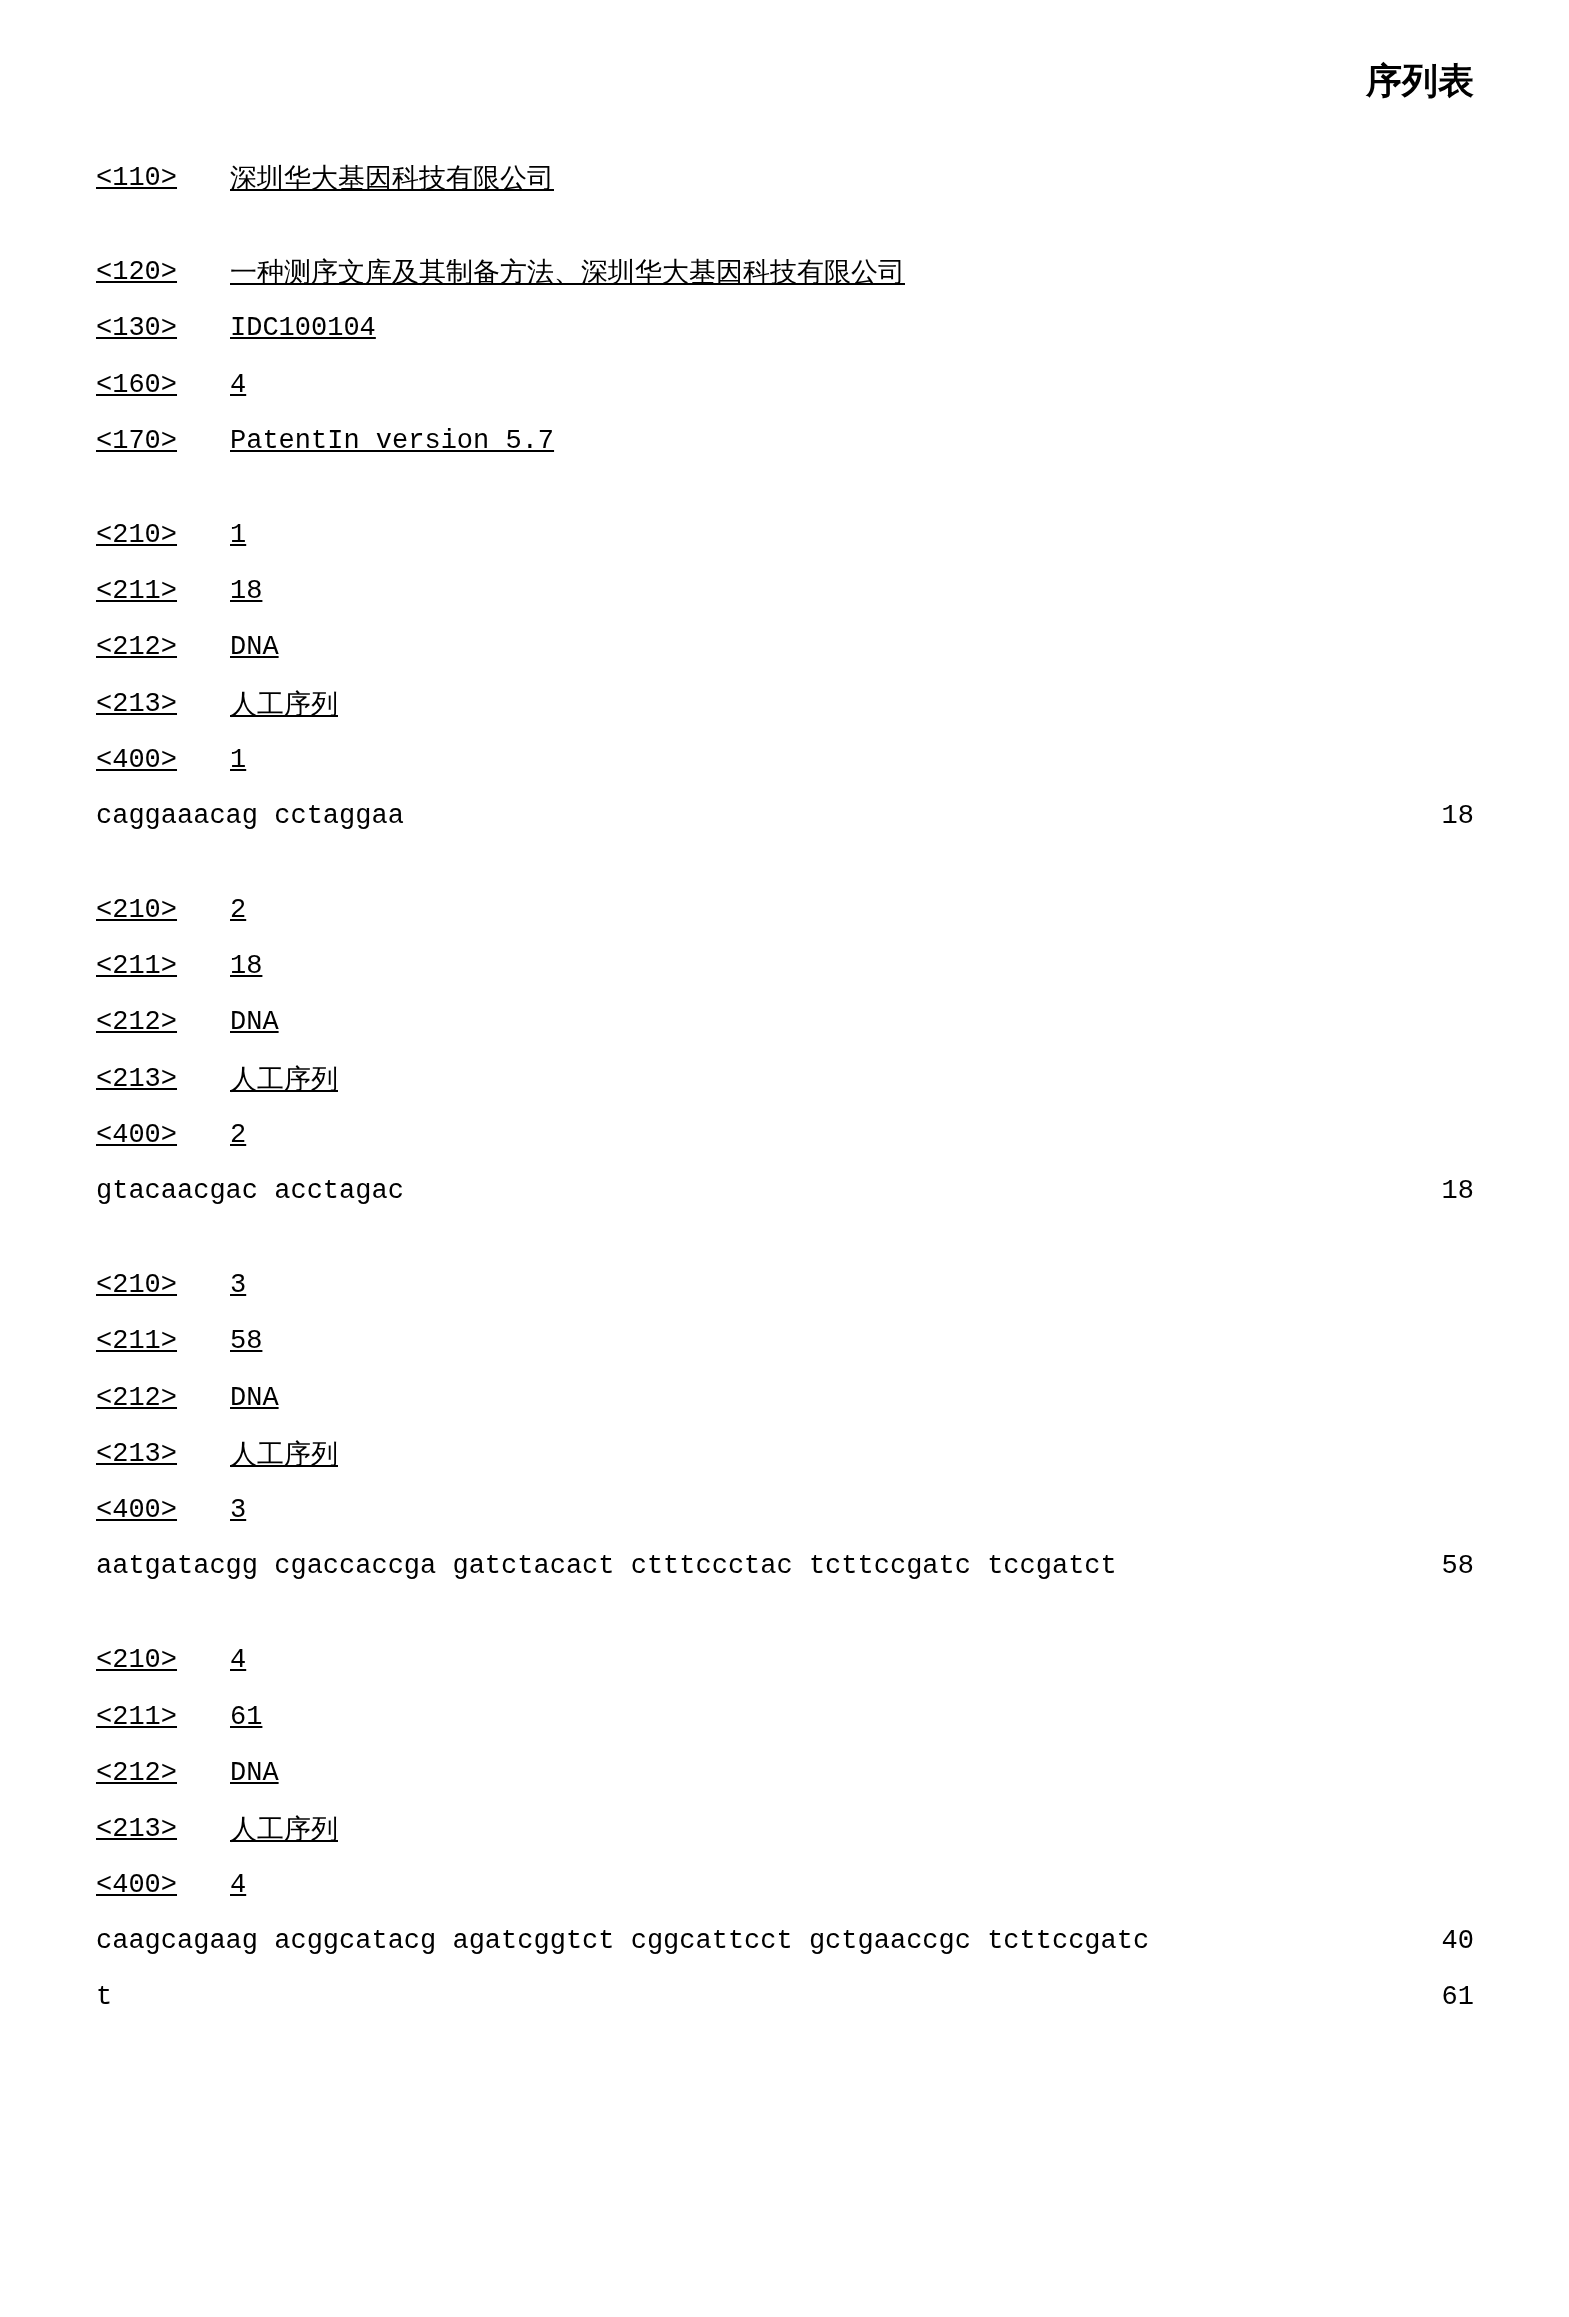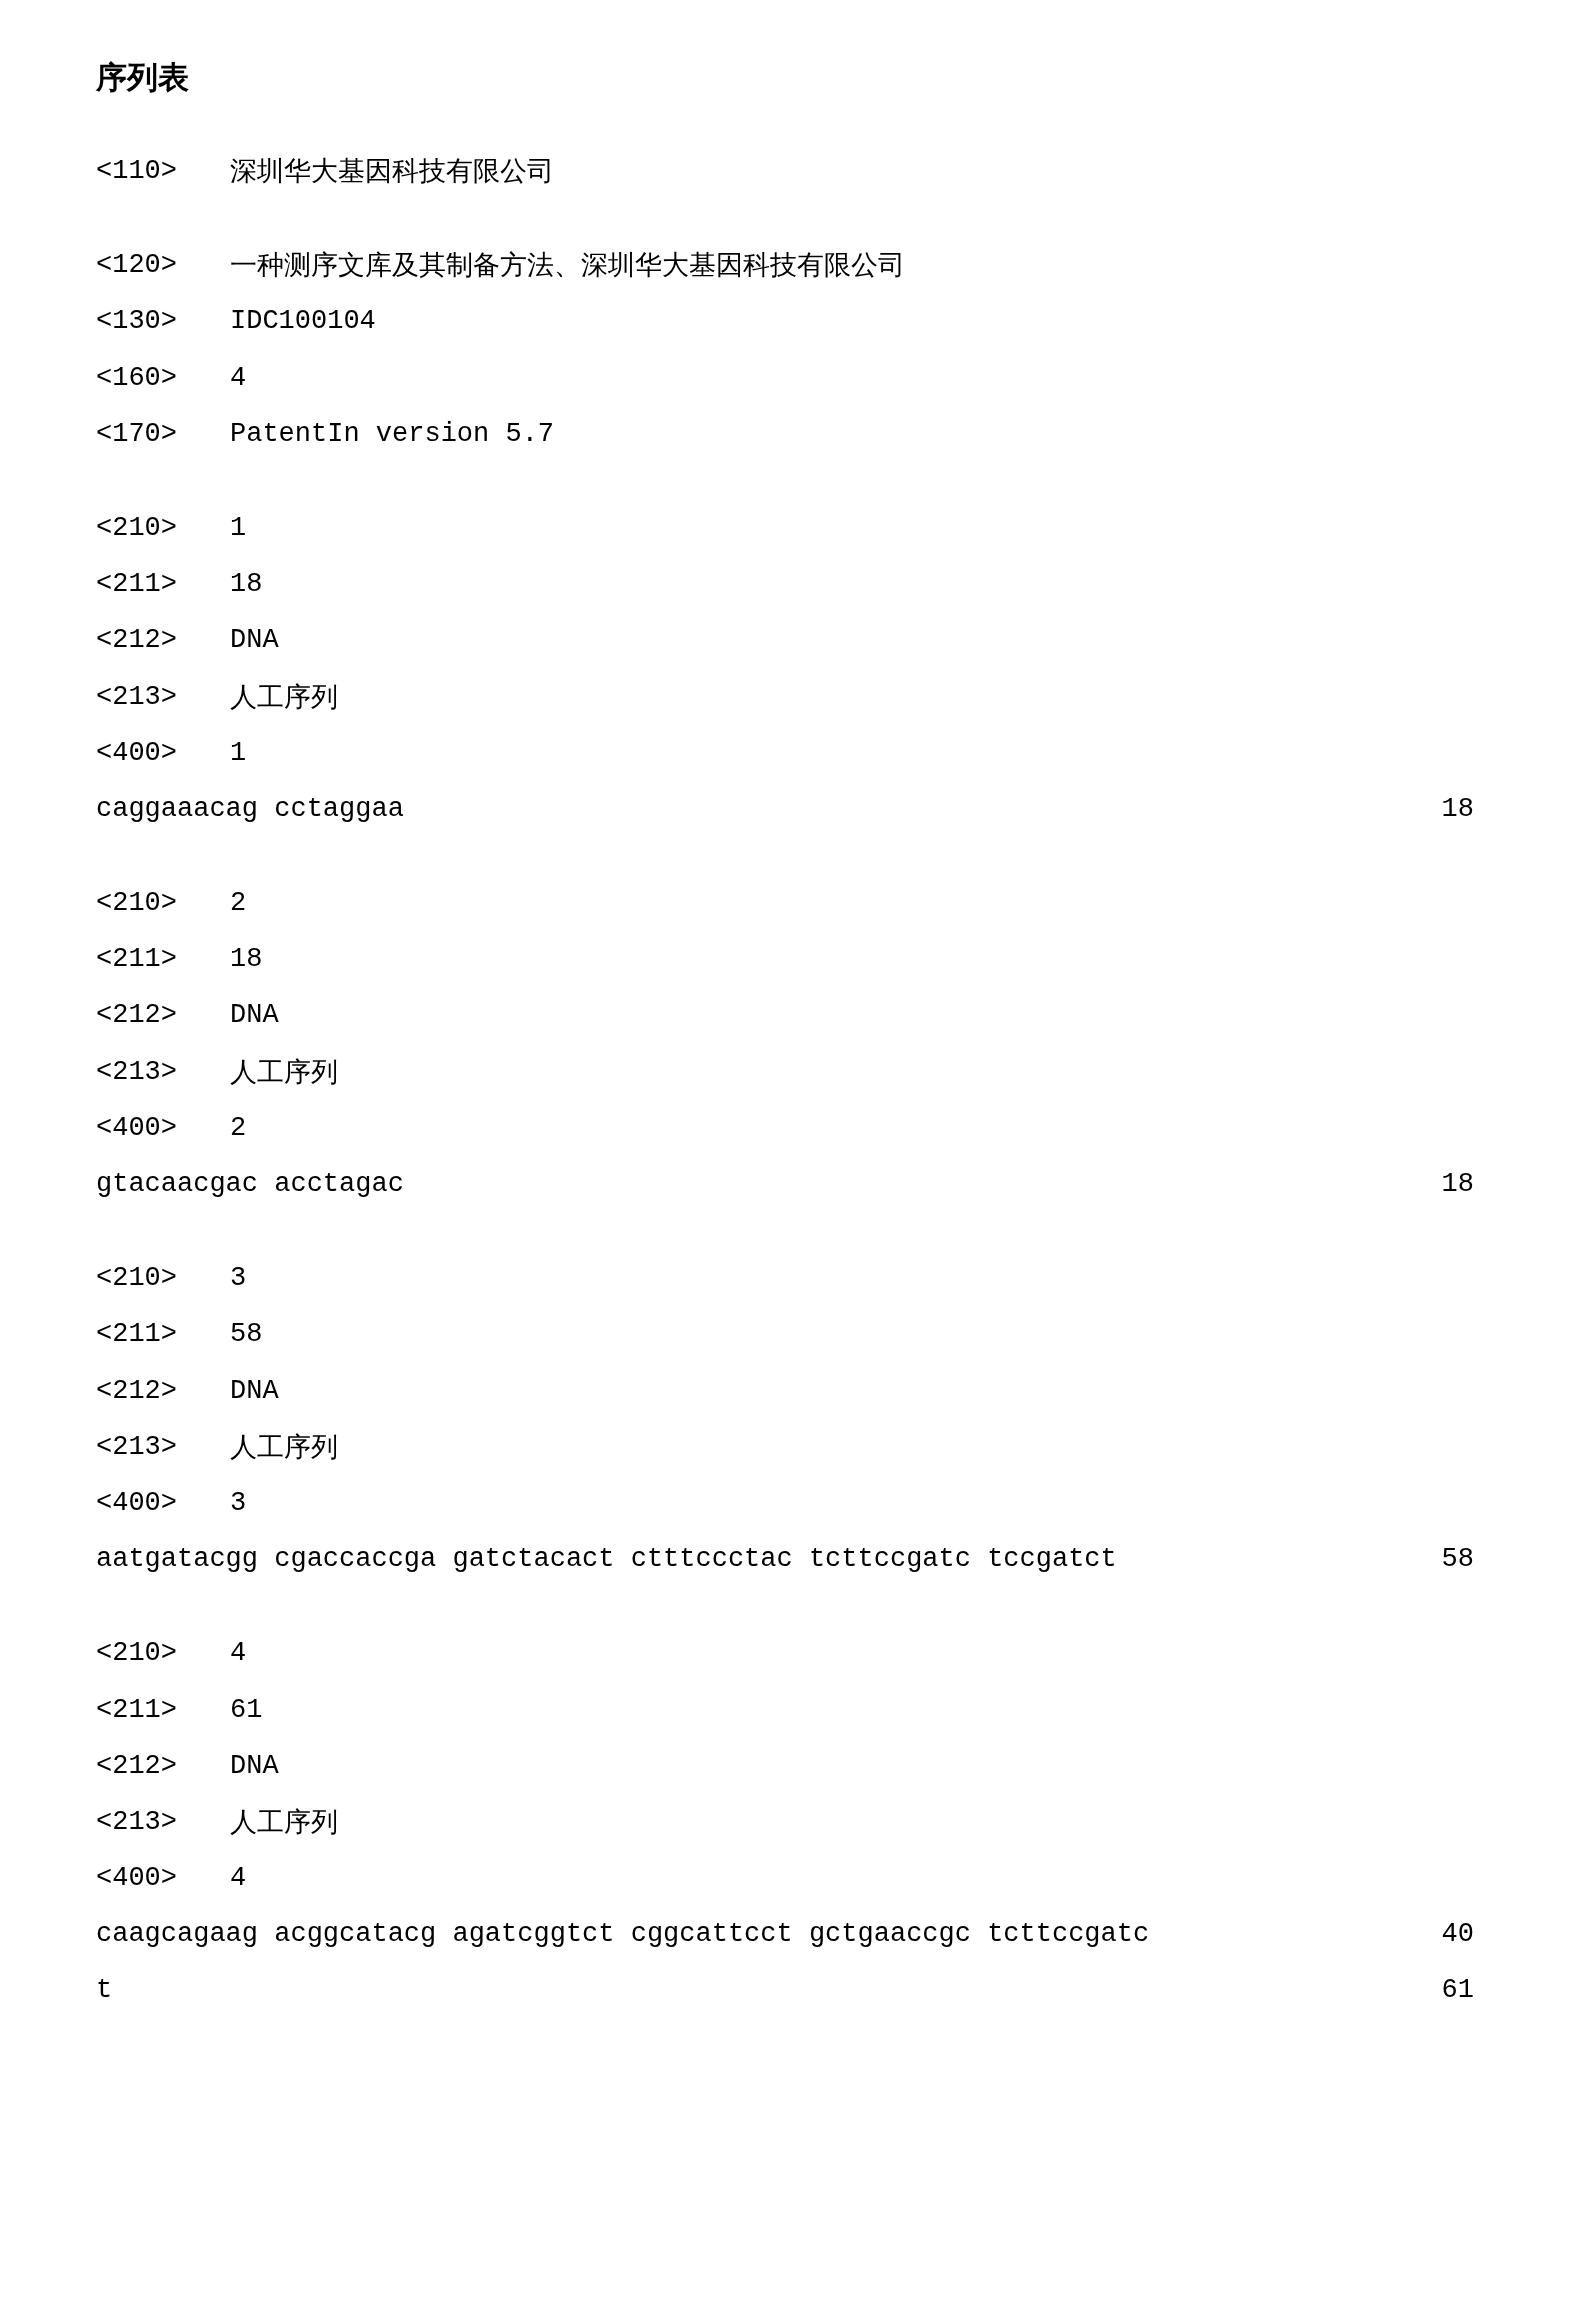--- a/index.html
+++ b/index.html
@@ -6,30 +6,31 @@
       background: #fff;
       font-family: "Courier New", monospace;
       font-size: 27px;
       color: #000;
       padding: 57px 96px;
       margin: 0;
       width: 1570px;
       box-sizing: border-box;
     }
     .title {
-      text-align: left;
+      text-align: right;
       font-family: "SimSun", serif;
-      font-size: 31px;
+      font-size: 36px;
       font-weight: bold;
       margin-bottom: 48px;
     }
     .entry {
       display: flex;
       margin-bottom: 7.6px;
       line-height: 1.8;
+      text-decoration: underline;
     }
     .tag {
       width: 134px;
       flex-shrink: 0;
     }
     .val {
       flex: 1;
     }
     .cjk {
       font-family: "SimSun", serif;

